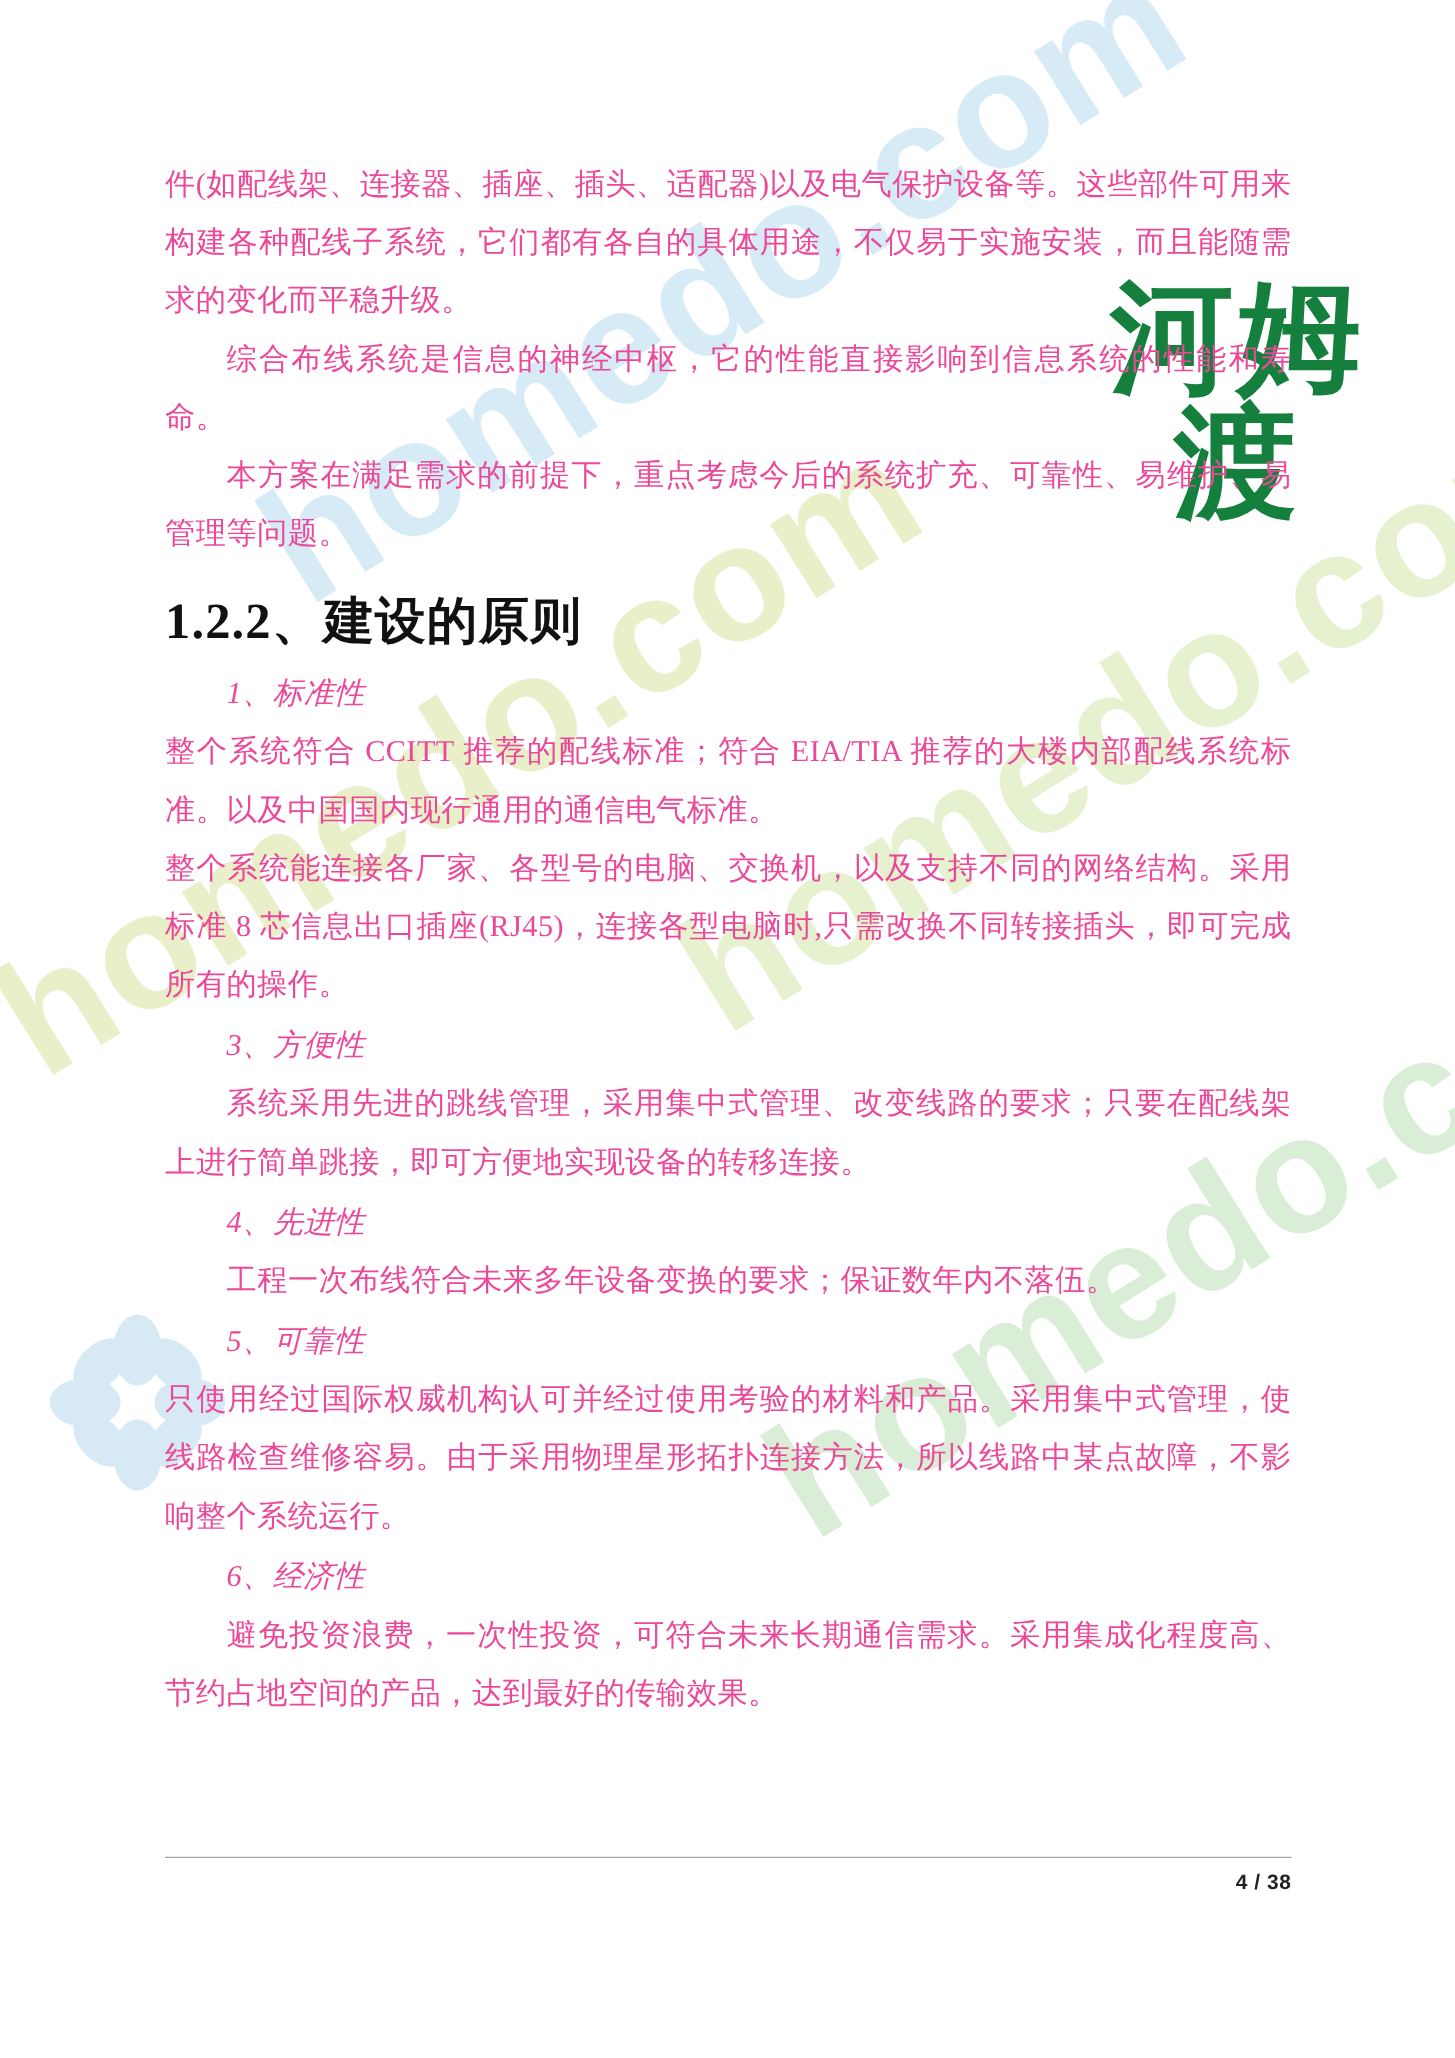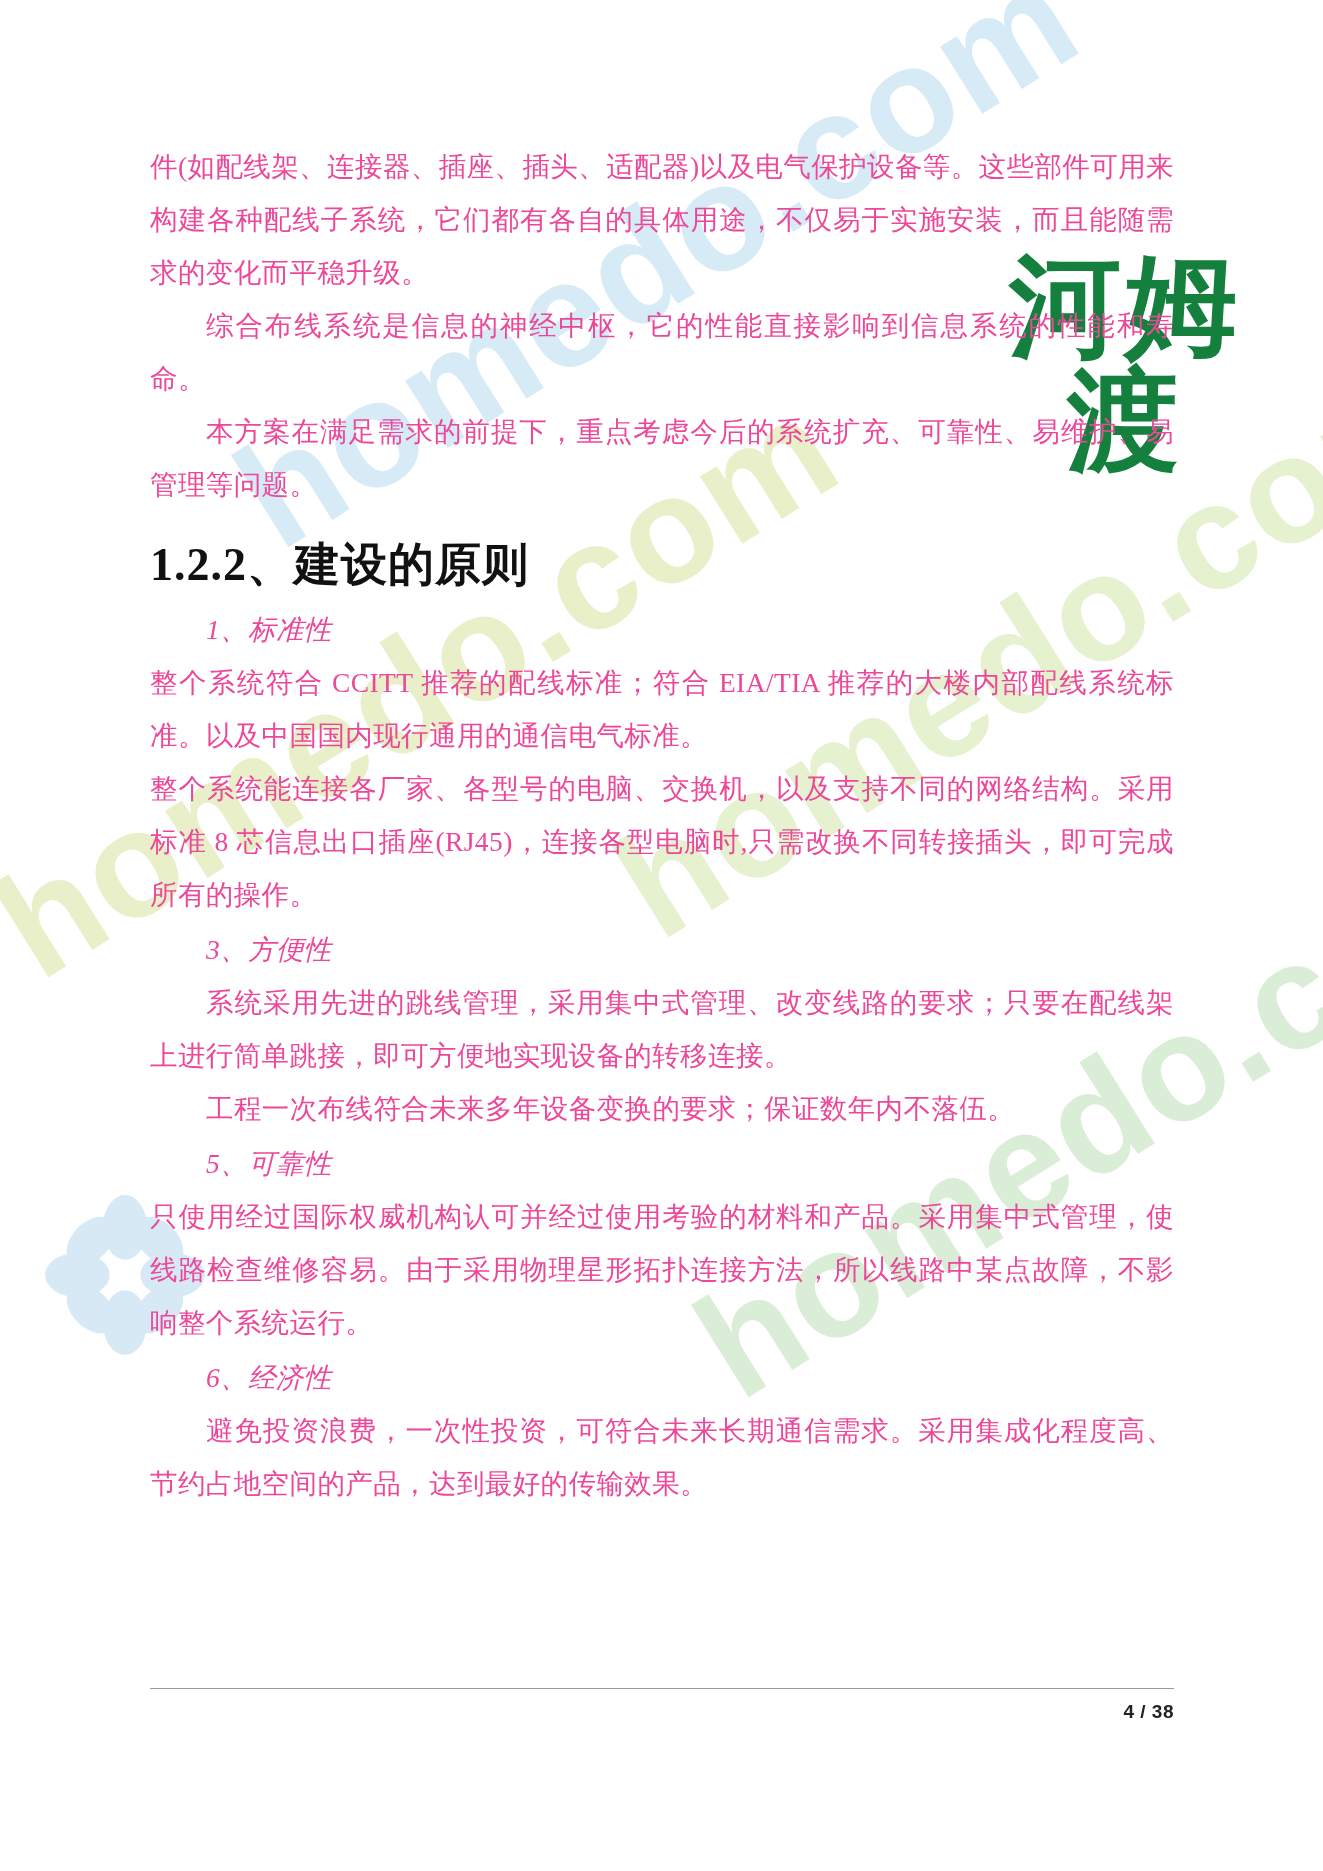--- a/index.html
+++ b/index.html
@@ -181,20 +181,21 @@
     <h2 class="section">1.2.2、建设的原则</h2>
 
     <p class="list-head">1、标准性</p>
     <p>整个系统符合 CCITT 推荐的配线标准；符合 EIA/TIA 推荐的大楼内部配线系统标准。以及中国国内现行通用的通信电气标准。</p>
 
     <p>整个系统能连接各厂家、各型号的电脑、交换机，以及支持不同的网络结构。采用标准 8 芯信息出口插座(RJ45)，连接各型电脑时,只需改换不同转接插头，即可完成所有的操作。</p>
 
     <p class="list-head">3、方便性</p>
     <p class="indent">系统采用先进的跳线管理，采用集中式管理、改变线路的要求；只要在配线架上进行简单跳接，即可方便地实现设备的转移连接。</p>
 
+    <p class="list-head">4、先进性</p>
     <p class="indent">工程一次布线符合未来多年设备变换的要求；保证数年内不落伍。</p>
 
     <p class="list-head">5、可靠性</p>
     <p>只使用经过国际权威机构认可并经过使用考验的材料和产品。采用集中式管理，使线路检查维修容易。由于采用物理星形拓扑连接方法，所以线路中某点故障，不影响整个系统运行。</p>
 
     <p class="list-head">6、经济性</p>
     <p class="indent">避免投资浪费，一次性投资，可符合未来长期通信需求。采用集成化程度高、节约占地空间的产品，达到最好的传输效果。</p>
 
   </div>
 

